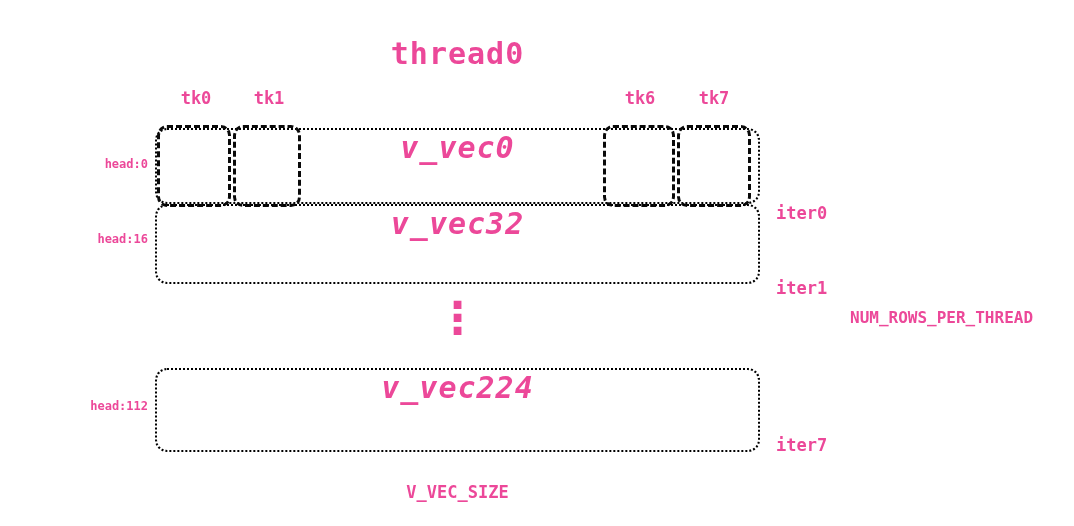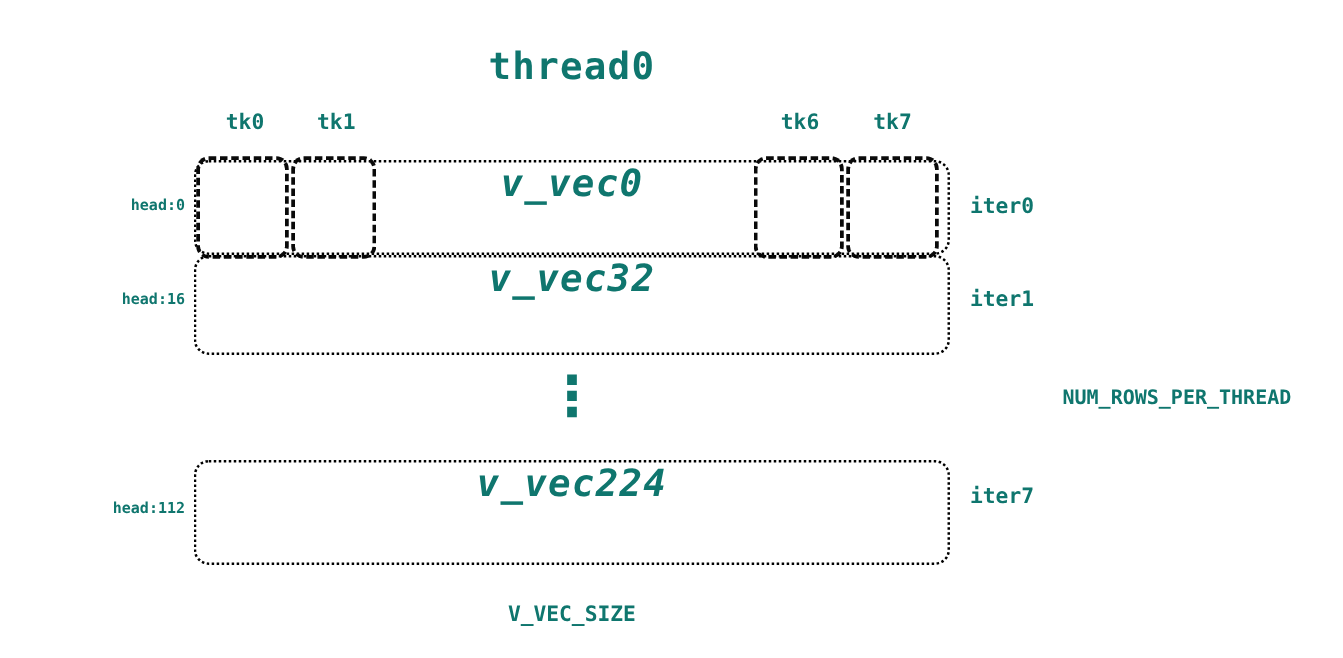--- a/index.html
+++ b/index.html
@@ -6,21 +6,21 @@
     margin: 0;
     padding: 0;
     background: #ffffff;
   }
   .canvas {
     position: relative;
     width: 1074px;
     height: 526px;
     background: #ffffff;
     font-family: "DejaVu Sans Mono", "Liberation Mono", monospace;
-    color: #0f766e;
+    color: #ec4899;
     overflow: hidden;
   }
   .abs { position: absolute; }
 
   .title {
     left: 155px; top: 36px; width: 605px;
     text-align: center;
     font-size: 30px;
     font-weight: bold;
     letter-spacing: 1px;
@@ -64,20 +64,21 @@
     text-align: right;
     font-size: 12px;
     font-weight: bold;
   }
   .iter-label {
     left: 776px;
     width: 120px;
     text-align: left;
     font-size: 17px;
     font-weight: bold;
+    margin-top: 48px;
   }
 
   .ellipsis {
     left: 155px; top: 288px; width: 605px;
     text-align: center;
     font-size: 44px;
     font-weight: bold;
     line-height: 60px;
     font-family: "DejaVu Sans", sans-serif;
   }

